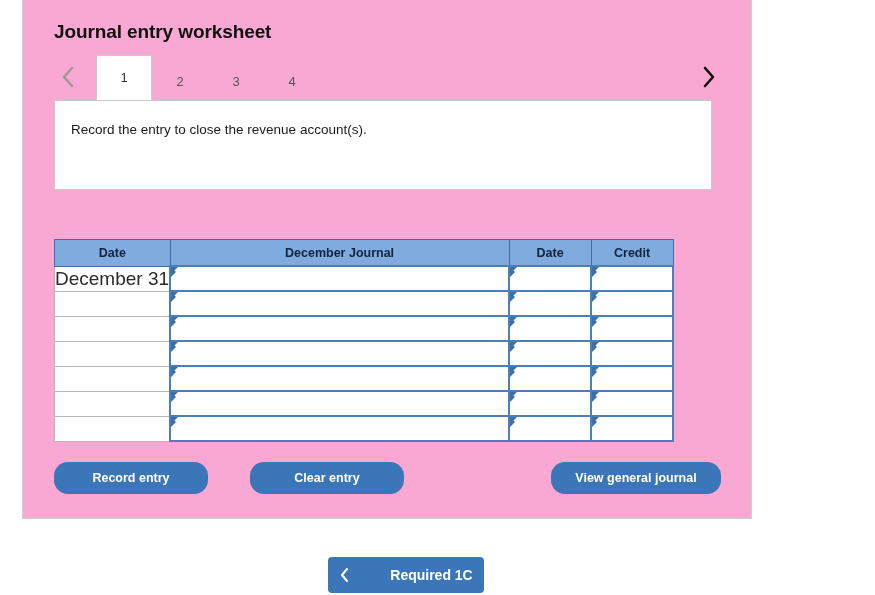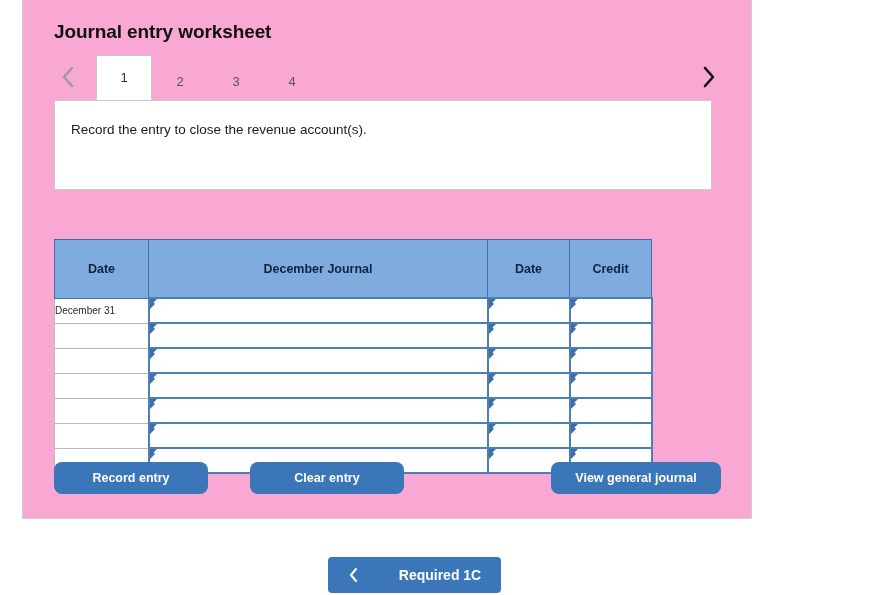--- a/index.html
+++ b/index.html
@@ -132,37 +132,37 @@
     border-collapse: collapse;
     table-layout: fixed;
   }
   #journal-table th {
     background: #7fabdf;
     border: 1px solid #3f6fa8;
     color: #10243f;
     font-size: 12.5px;
     font-weight: bold;
     height: 25px;
-    padding: 16px;
+    padding: 0;
     text-align: center;
   }
   .col-date   { width: 94px; }
   .col-gj     { width: 339px; }
   .col-debit  { width: 82px; }
   .col-credit { width: 82px; }
 
   #journal-table td {
     padding: 0;
     height: 24px;
     vertical-align: middle;
   }
   td.date-cell {
     border: 1px solid #b9b9b9;
     background: #ffffff;
-    font-size: 10px;
+    font-size: 19px;
     color: #2b2b2b;
     padding: 0 5px;
     text-align: left;
     white-space: nowrap;
   }
   td.input-cell {
     background: #ffffff;
     border: 2px solid #4a7fb8;
     position: relative;
     box-sizing: border-box;
@@ -192,21 +192,21 @@
 
   
   .action-button {
     position: absolute;
     height: 32px;
     background: #3a76b8;
     color: #ffffff;
     font-size: 12.5px;
     font-weight: bold;
     border: none;
-    border-radius: 8px;
+    border-radius: 14px;
     cursor: pointer;
     font-family: "Liberation Sans", sans-serif;
     padding: 0;
   }
   #record-entry-button     { left: 31px;  top: 463px; width: 154px; }
   #clear-entry-button      { left: 227px; top: 463px; width: 154px; }
   #view-journal-button     { left: 528px; top: 463px; width: 170px; }
 
   
   #bottom-nav {
@@ -227,21 +227,21 @@
     color: #ffffff;
     display: flex;
     align-items: center;
     justify-content: center;
     gap: 12px;
     cursor: pointer;
     padding: 0;
   }
   #required-prev-button {
     left: 328px;
-    width: 173px;
+    width: 156px;
     background: #3a76b8;
     gap: 40px;
   }
   #required-next-button {
     left: 531px;
     width: 181px;
     background: #dbe3ed;
     color: #ffffff;
     cursor: default;
   }

